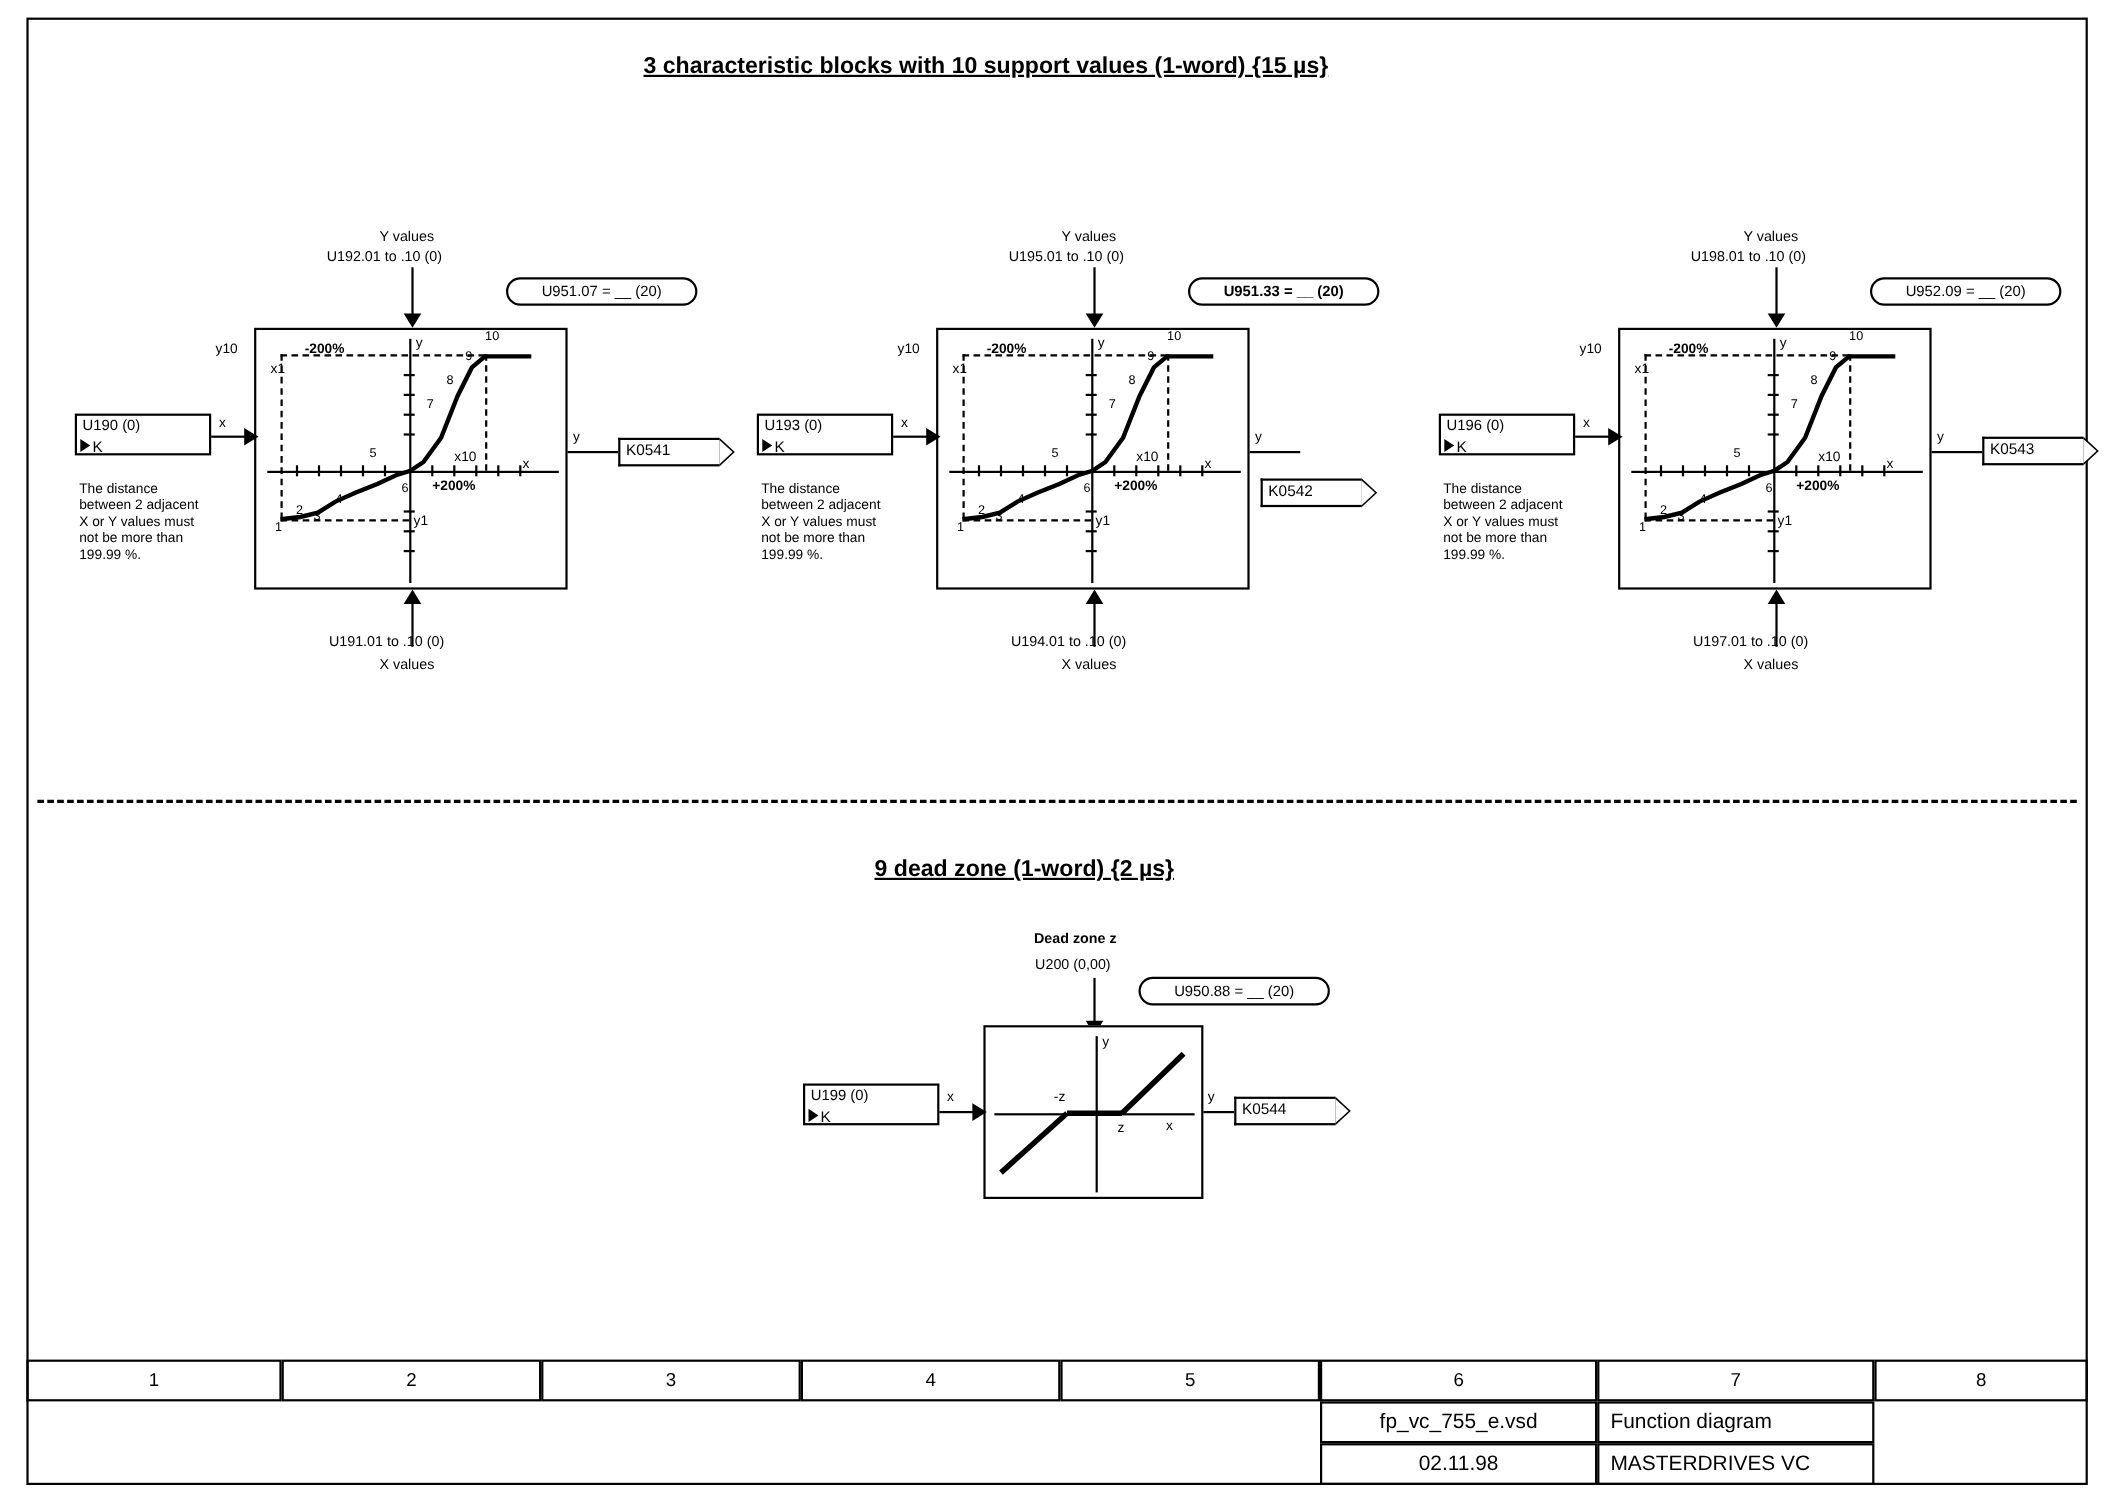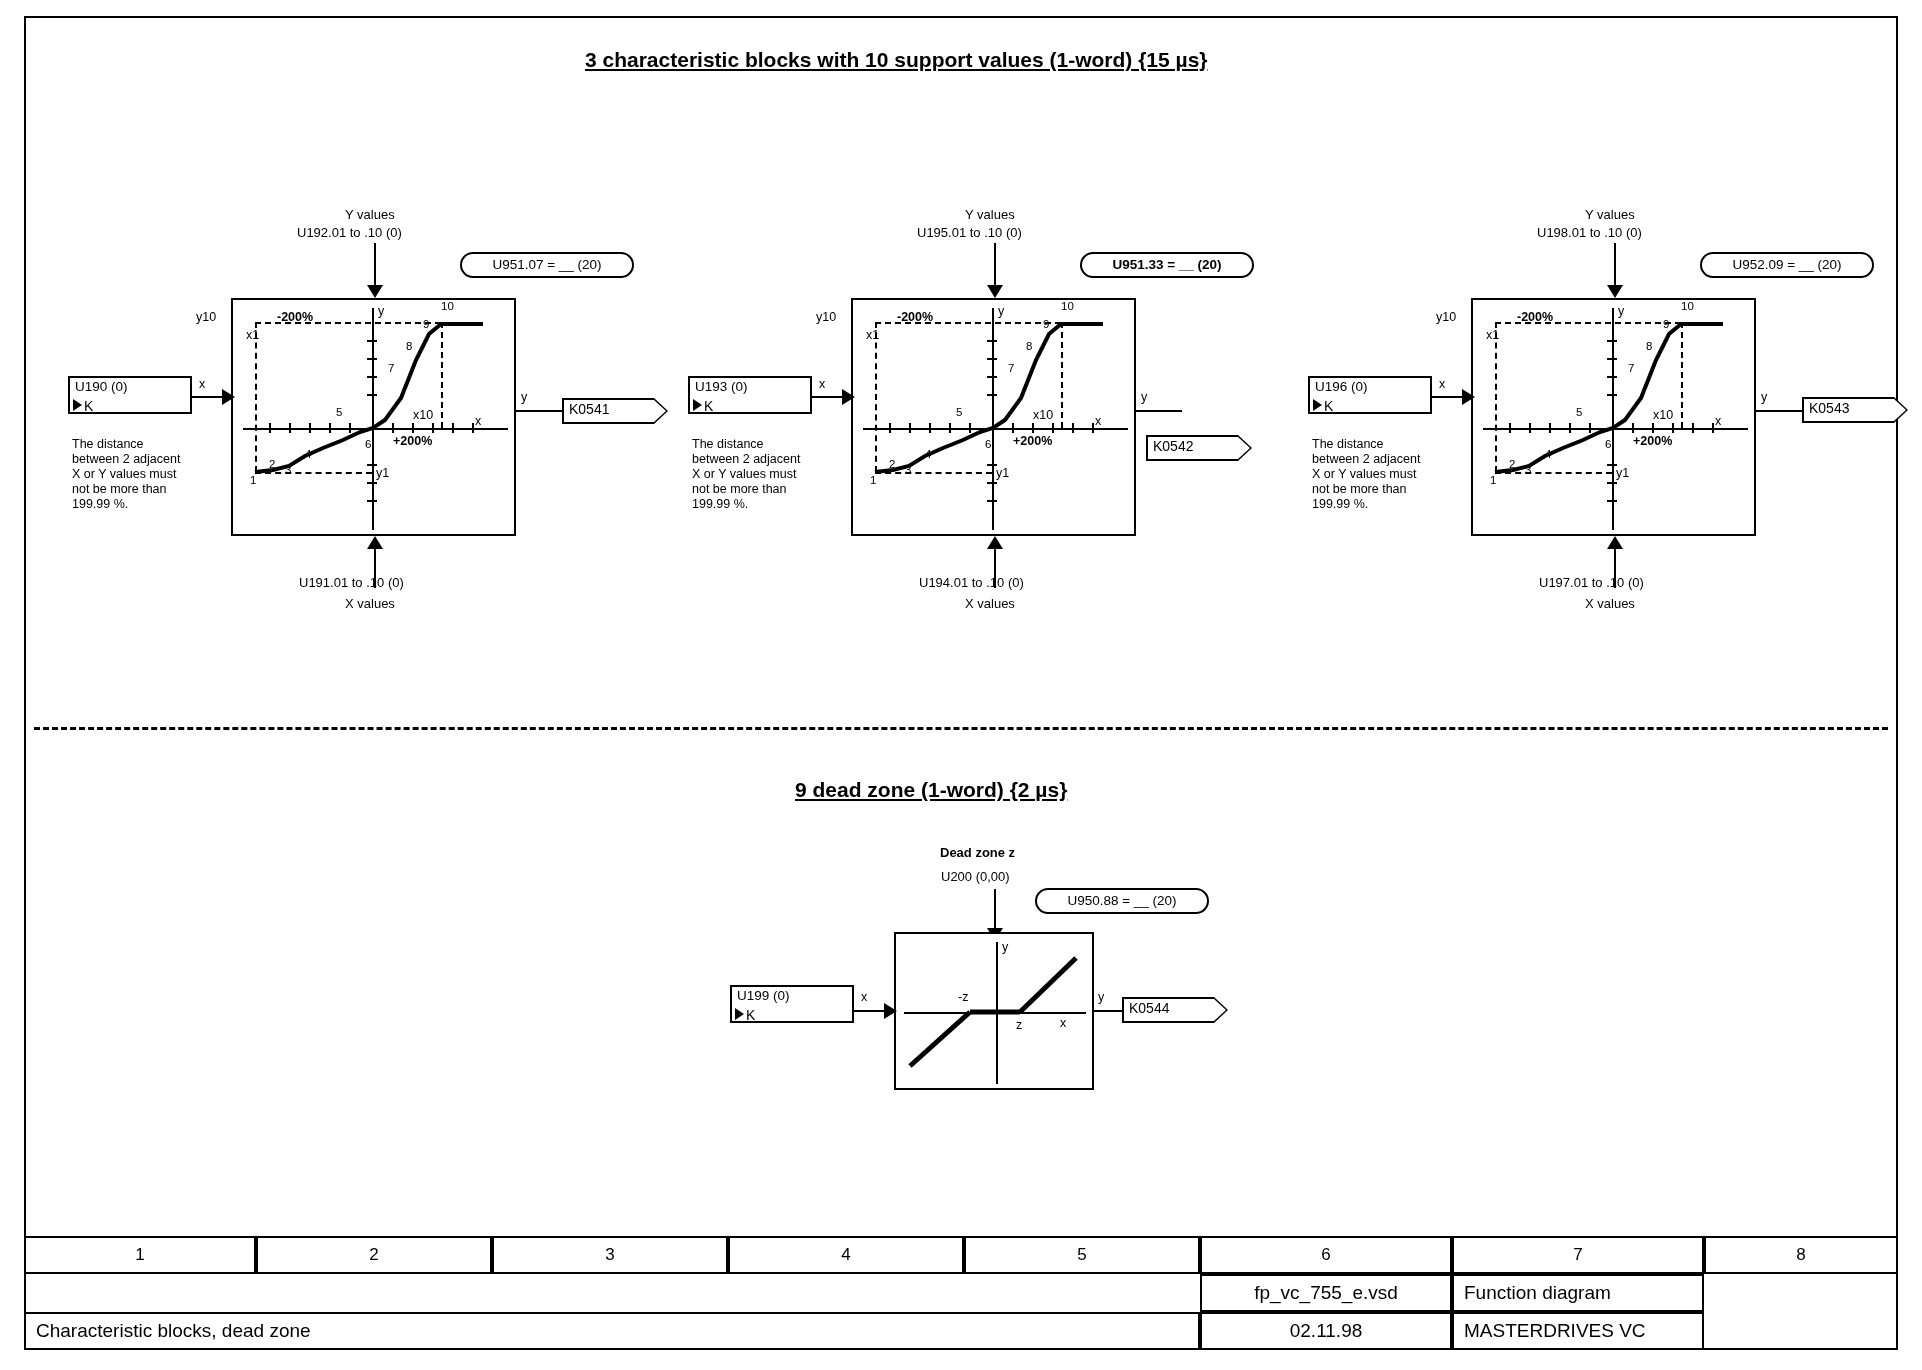--- a/index.html
+++ b/index.html
@@ -383,23 +383,20 @@
         <span>8</span>
       </div>
 
     <div class="tbcell c" style="left:1176px;top:38px;width:252px;height:38px;">
         <span>fp_vc_755_e.vsd</span>
       </div>
     <div class="tbcell" style="left:1428px;top:38px;width:252px;height:38px;">
         <span>Function diagram</span>
       </div>
 
-    <div class="tbcell" style="left:0;top:76px;width:1176px;height:38px;">
-        <span>Characteristic blocks, dead zone</span>
-      </div>
     <div class="tbcell c" style="left:1176px;top:76px;width:252px;height:38px;">
         <span>02.11.98</span>
       </div>
     <div class="tbcell" style="left:1428px;top:76px;width:252px;height:38px;">
         <span>MASTERDRIVES VC</span>
       </div>
   </div>
 
 </div>
 

